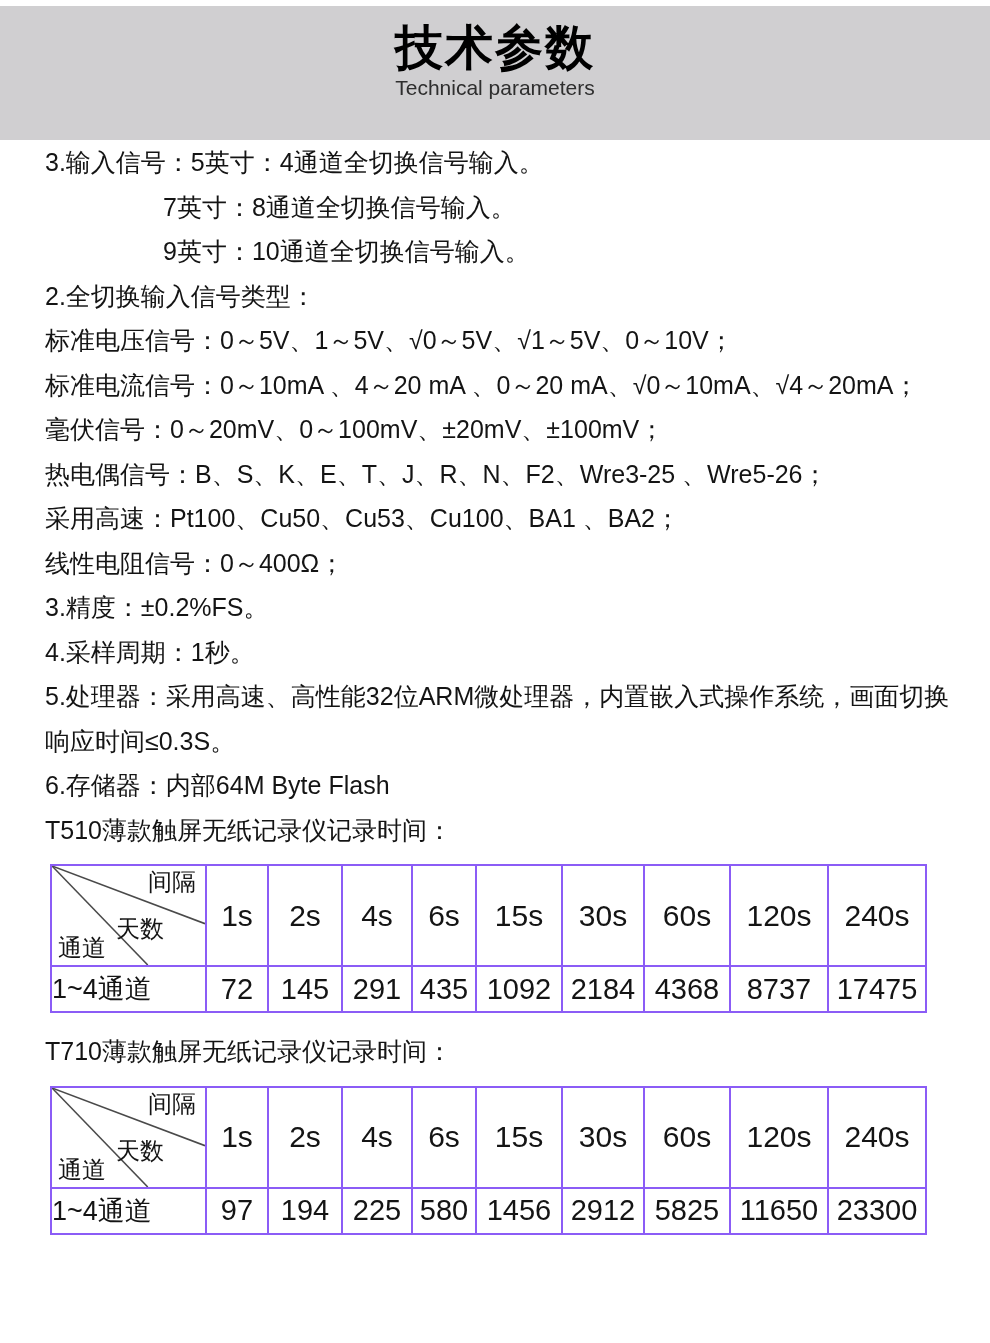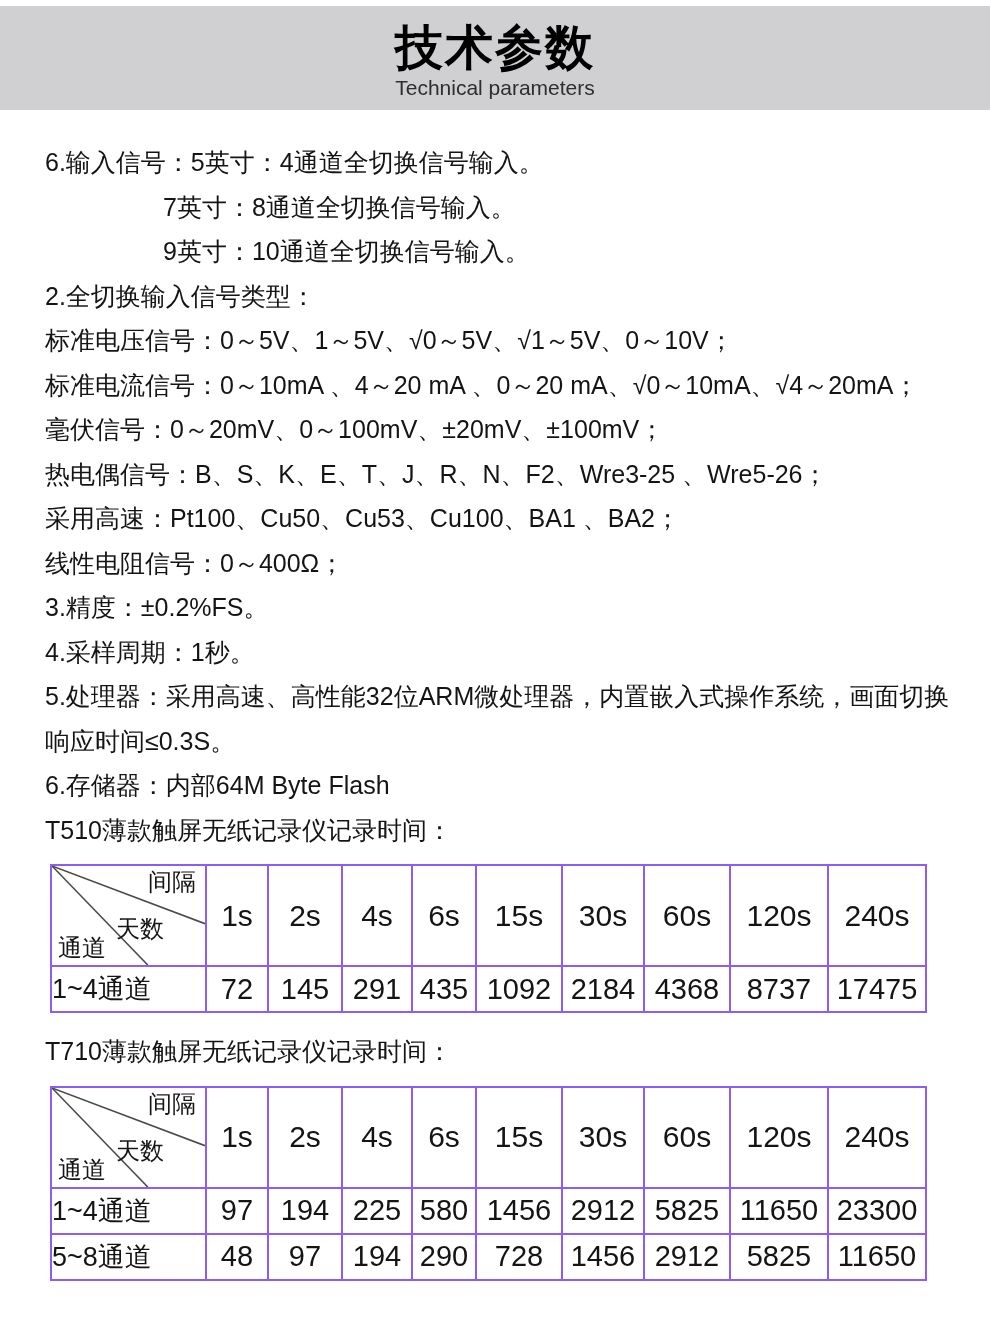--- a/index.html
+++ b/index.html
@@ -2,21 +2,21 @@
 <html><head>
 <meta charset="utf-8">
 <style>
   html,body{margin:0;padding:0;}
   body{
     width:990px;height:1343px;background:#ffffff;overflow:hidden;
     font-family:"Liberation Sans","DejaVu Sans",sans-serif;color:#141414;
     position:relative;
   }
   .band{
-    position:absolute;top:6px;left:0;width:990px;height:104px;
+    position:absolute;top:6px;left:0;width:990px;height:134px;
     background:#d0cfd1;text-align:center;
   }
   .title{
     padding-top:16px;font-size:48px;font-weight:bold;color:#000;
     letter-spacing:2px;line-height:52px;
   }
   .subtitle{
     font-size:21px;color:#2e2e2e;line-height:24px;margin-top:2px;
   }
   .content{
@@ -54,21 +54,21 @@
 </head>
 <body>
 
 <div class="band">
   <div class="title">技术参数</div>
   <div class="subtitle">Technical parameters</div>
 </div>
 
 <div class="content">
   <div id="spec-list">
-      <div class="spec-line">6.输入信号：5英寸：4通道全切换信号输入。</div>
+      <div class="spec-line">3.输入信号：5英寸：4通道全切换信号输入。</div>
       <div class="spec-line indent">7英寸：8通道全切换信号输入。</div>
       <div class="spec-line indent">9英寸：10通道全切换信号输入。</div>
       <div class="spec-line">2.全切换输入信号类型：</div>
       <div class="spec-line">标准电压信号：0～5V、1～5V、√0～5V、√1～5V、0～10V；</div>
       <div class="spec-line">标准电流信号：0～10mA 、4～20 mA 、0～20 mA、√0～10mA、√4～20mA；</div>
       <div class="spec-line">毫伏信号：0～20mV、0～100mV、±20mV、±100mV；</div>
       <div class="spec-line">热电偶信号：B、S、K、E、T、J、R、N、F2、Wre3-25 、Wre5-26；</div>
       <div class="spec-line">采用高速：Pt100、Cu50、Cu53、Cu100、BA1 、BA2；</div>
       <div class="spec-line">线性电阻信号：0～400Ω；</div>
       <div class="spec-line">3.精度：±0.2%FS。</div>
@@ -172,27 +172,15 @@
           <td class="num">97</td>
           <td class="num">194</td>
           <td class="num">225</td>
           <td class="num">580</td>
           <td class="num">1456</td>
           <td class="num">2912</td>
           <td class="num">5825</td>
           <td class="num">11650</td>
           <td class="num">23300</td>
         </tr>
-        <tr>
-          <td class="rowlabel">5~8通道</td>
-          <td class="num">48</td>
-          <td class="num">97</td>
-          <td class="num">194</td>
-          <td class="num">290</td>
-          <td class="num">728</td>
-          <td class="num">1456</td>
-          <td class="num">2912</td>
-          <td class="num">5825</td>
-          <td class="num">11650</td>
-        </tr>
       </tbody>
     </table>
 </div>
 
 </body></html>

